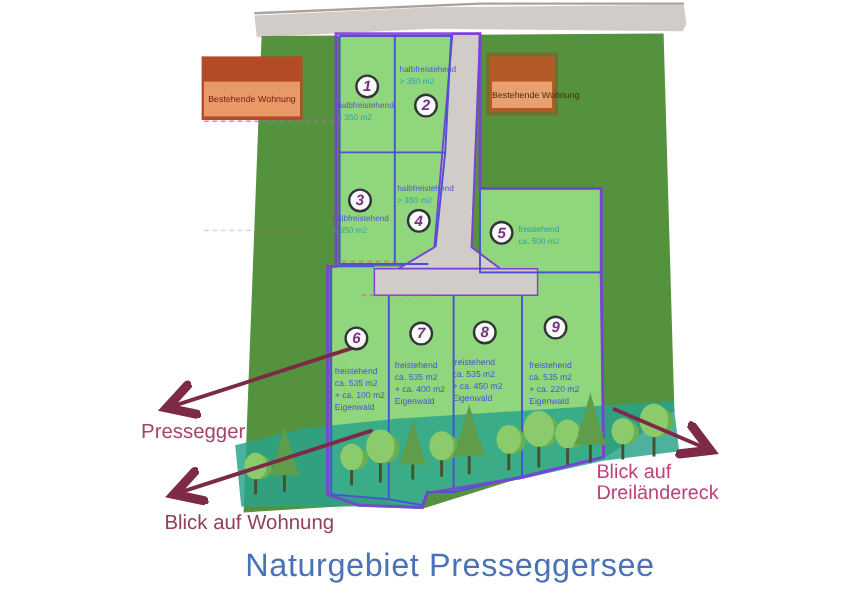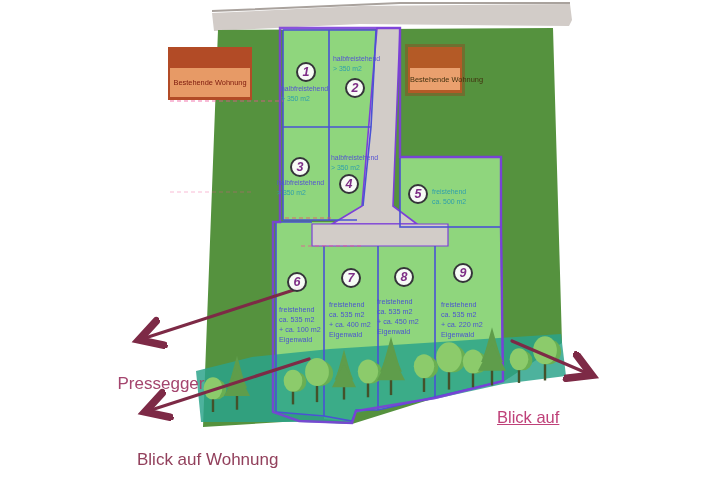--- a/index.html
+++ b/index.html
@@ -16,21 +16,21 @@
   .lbl span{display:block;}
   .lbl4{font-size:7.2px;line-height:10px;}
   .c-blue{color:#5553d2;}
   .c-teal{color:#2f9fab;}
   .c-blue2{color:#4b55cf;}
   
   .bldg{position:absolute;box-sizing:border-box;text-align:right;}
   .bldg .strip{position:absolute;left:2px;right:2px;bottom:3px;display:flex;align-items:center;}
   .bldg-text{font-size:7.4px;white-space:nowrap;overflow:visible;}
   
-  .anno{position:absolute;font-size:17px;line-height:19px;margin-top:24px;}
+  .anno{position:absolute;font-size:17px;line-height:19px;}
   .title{position:absolute;left:30px;right:0;top:456px;text-align:center;
          font-size:27px;letter-spacing:.5px;color:#4a72b8;}
 </style>
 </head>
 <body>
 
 <div class="stage">
 
   <svg width="720" height="496" viewBox="0 0 720 496">
     <defs>
@@ -238,17 +238,19 @@
     <span class="c-blue2">ca. 535 m2</span>
     <span class="c-blue2">+ ca. 220 m2</span>
     <span class="c-blue2">Eigenwald</span>
   </div>
 
   <div class="anno" style="left:96px;top:350px;width:130px;text-align:center;color:#a4456e;">
     <span style="display:block;">Pressegger</span>
   </div>
   <div class="anno" style="left:137px;top:426px;color:#92405c;white-space:nowrap;">Blick auf Wohnung</div>
   <div class="anno" style="left:497px;top:384px;color:#bf4179;font-size:16.5px;line-height:18px;">
-    <span style="display:block;text-decoration:underline;">Blick auf</span>
-  </div>
-
+    <span style="display:block;">Blick auf</span>
+    <span style="display:block;">Dreiländereck</span>
+  </div>
+
+  <div class="title">Naturgebiet Presseggersee</div>
 
 </div>
 
 </body></html>

